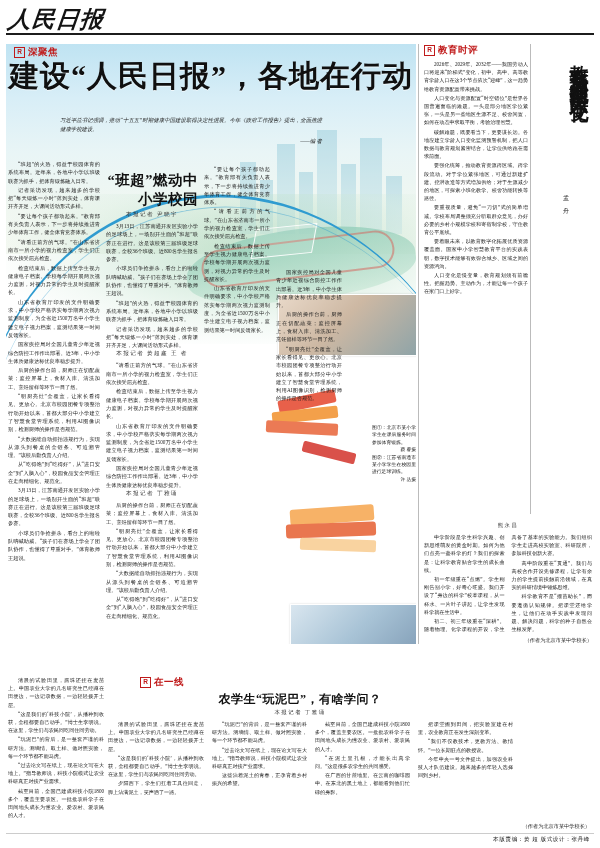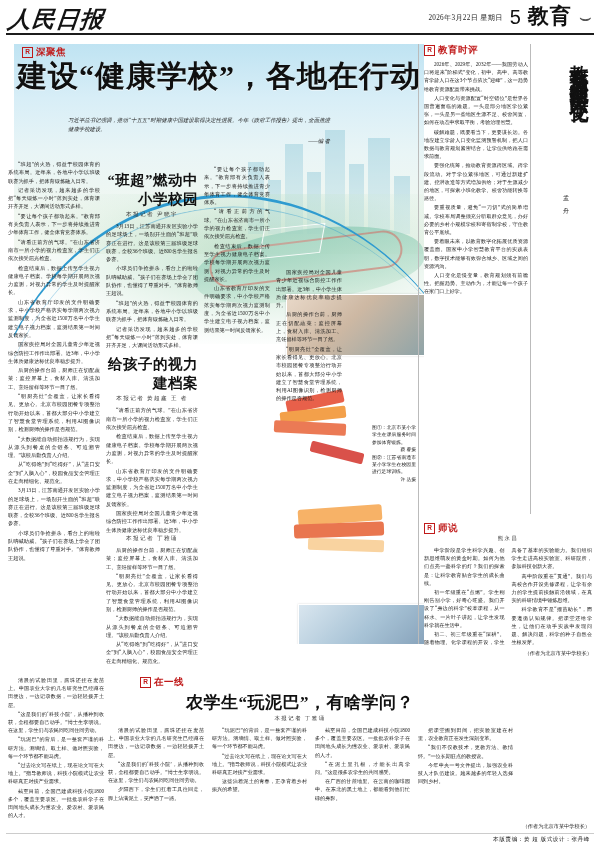--- a/index.html
+++ b/index.html
@@ -36,21 +36,21 @@
   .flag-mark{
     display:inline-block;width:9px;height:9px;
     border:1.2px solid #c01a1a;color:#c01a1a;
     font-size:6.5px;line-height:7px;text-align:center;
     font-family:"Liberation Sans",sans-serif;font-weight:700;
   }
   .flag-text{color:#c01a1a;font-size:9.5px;font-weight:700;letter-spacing:.5px;}
 
   
   .hero{
-    position:absolute;left:14px;top:44px;width:410px;height:600px;
+    position:absolute;left:6px;top:44px;width:410px;height:600px;
     overflow:hidden;
   }
   .hero-sky{
     position:absolute;left:0;top:0;width:410px;height:210px;
     background:linear-gradient(180deg,#bfe3f2 0%,#d8eef7 26%,#e9f5f6 52%,#f0f7f1 78%,#f6f9f3 100%);
   }
   .hero-city{
     position:absolute;left:230px;top:70px;width:180px;height:120px;
     opacity:.55;
   }
@@ -157,21 +157,21 @@
   }
   .shishuo .author{text-align:center;font-size:5.4px;color:#333;letter-spacing:1.5px;margin-bottom:4px;}
   .twocol{column-count:2;column-gap:7px;}
   .twocol p{font-size:5.1px;line-height:8.2px;text-align:justify;text-indent:10px;margin:0 0 1px;}
   .sig-right{text-align:right;font-size:5.2px;color:#222;margin-top:3px;}
 
   
   .bottom{position:absolute;left:6px;top:676px;width:588px;}
   .bottom-flag{margin-left:134px;}
   .bottom-title{
-    text-align:center;font-size:17px;font-weight:700;letter-spacing:.5px;color:#101010;margin:2px 0 1px;
+    text-align:center;font-size:12px;font-weight:700;letter-spacing:.5px;color:#101010;margin:2px 0 1px;
   }
   .bottom-by{text-align:center;font-size:5.4px;color:#333;letter-spacing:1.5px;margin-bottom:4px;}
   .bcols{display:flex;gap:8px;padding:0 2px;}
   .bcol{width:95px;}
   .bcol p{font-size:5.1px;line-height:8.2px;text-align:justify;text-indent:10px;margin:0 0 1px;}
 
   
   .farleft{position:absolute;left:8px;top:676px;width:96px;}
   .farleft p{font-size:5.1px;line-height:8.2px;text-align:justify;text-indent:10px;margin:0 0 1px;}
 
@@ -192,26 +192,20 @@
   }
   .hr-bottom{position:absolute;left:6px;right:6px;bottom:14px;height:1px;background:#ccc;}
 </style>
 </head>
 <body>
 
 <div class="page">
 
   <div class="masthead">
     <div class="mast-logo">人民日报</div>
-    <div class="mast-right">
-      <span class="mast-date">2026年3月22日 星期日</span>
-      <span class="mast-pageno">5</span>
-      <span class="mast-section">教育</span>
-      <span class="mast-curl">⌣</span>
-    </div>
     <div class="mast-rule"></div>
   </div>
 
   <div class="hero">
     <div class="hero-sky"></div>
 
     <div class="hero-city">
       <div class="bldg" style="left:4px;width:16px;height:72px;"></div>
       <div class="bldg" style="left:24px;width:13px;height:54px;"></div>
       <div class="bldg" style="left:41px;width:18px;height:90px;"></div>
@@ -241,21 +235,21 @@
     </div>
 
     <div class="hero-photo ph-kids"></div>
     <div class="hero-photo ph-lab"></div>
 
     <div class="hero-flag flag">
       <span class="flag-mark">R</span>
       <span class="flag-text">深聚焦</span>
     </div>
 
-    <div class="hero-title">建设“健康学校”，各地在行动</div>
+    <div class="hero-title">建设“人民日报”，各地在行动</div>
 
     <div class="hero-lead">
       <span>习近平总书记强调，推动“十五五”时期健康中国建设取得决定性进展。今年《政府工作报告》提出，全面推进健康学校建设。</span>
       <span class="sig">——编 者</span>
     </div>
   </div>
 
   <div class="vrule" style="left:418px;top:44px;height:600px;"></div>
   <div class="vrule" style="left:530px;top:44px;height:470px;"></div>
 
@@ -276,21 +270,20 @@
   </div>
 
   <div class="colB">
     <div class="colhead">“班超”燃动中小学校园</div>
     <div class="byline">本报记者  尹晓宇</div>
     <p class="para">3月13日，江苏南通开发区实验小学的足球场上，一场别开生面的“班超”联赛正在进行。这是该校第三届班级足球联赛，全校36个班级、近800名学生报名参赛。</p>
     <p class="para">小球员们争抢拼杀，看台上的啦啦队呐喊助威。“孩子们在赛场上学会了团队协作，也懂得了尊重对手。”体育教师王超说。</p>
     <p class="para">“班超”的火热，得益于校园体育的系统布局。近年来，各地中小学以班级联赛为抓手，把体育锻炼融入日常。</p>
     <p class="para">记者采访发现，越来越多的学校把“每天锻炼一小时”落到实处，体育课开齐开足，大课间活动形式多样。</p>
 
-    <div class="colhead">给孩子的视力建档案</div>
     <div class="byline">本报记者  黄超鑫  王  者</div>
     <p class="para">“请看正前方的气球。”在山东省济南市一所小学的视力检查室，学生们正依次接受屈光检查。</p>
     <p class="para">检查结束后，数据上传至学生视力健康电子档案。学校每学期开展两次视力监测，对视力异常的学生及时提醒家长。</p>
     <p class="para">山东省教育厅印发的文件明确要求，中小学校严格落实每学期两次视力监测制度，为全省近1500万名中小学生建立电子视力档案，监测结果第一时间反馈家长。</p>
     <p class="para">国家疾控局对全国儿童青少年近视综合防控工作作出部署。近3年，中小学生体质健康达标优良率稳步提升。</p>
 
     <div class="byline">本报记者  丁雅诵</div>
     <p class="para">后厨的操作台前，厨师正在切配蔬菜；监控屏幕上，食材入库、清洗加工、烹饪留样等环节一目了然。</p>
     <p class="para">“明厨亮灶”全覆盖，让家长看得见、更放心。北京市校园团餐专项整治行动开始以来，首都大部分中小学建立了智慧食堂管理系统，利用AI图像识别，检测厨师的操作是否规范。</p>
     <p class="para">“大数据能自动抓拍违规行为，实现从源头到餐桌的全链条、可追溯管理。”该校后勤负责人介绍。</p>
@@ -328,24 +321,20 @@
     <p>要强化统筹，推动教育资源跨区域、跨学段流动。对于学位紧张地区，可通过新建扩建、挖潜改造等方式增加供给；对于生源减少的地区，可探索小班化教学、校舍功能转换等路径。</p>
     <p>要重视质量，避免“一刀切”式的简单增减。学校布局调整须充分听取群众意见，办好必要的乡村小规模学校和寄宿制学校，守住教育公平底线。</p>
     <p>要着眼未来，以教育数字化拓展优质资源覆盖面。国家中小学智慧教育平台的实践表明，数字技术能够有效弥合城乡、区域之间的资源鸿沟。</p>
     <p>人口变化是慢变量，教育规划须有前瞻性。把握趋势、主动作为，才能让每一个孩子在家门口上好学。</p>
   </div>
 
   <div class="vtitle">教育资源如何适配学龄人口变化</div>
   <div class="vauthor">孟 舟</div>
 
   <div class="shishuo">
-    <div class="flag">
-      <span class="flag-mark">R</span>
-      <span class="flag-text">师说</span>
-    </div>
     <div class="author">熊永昌</div>
     <div class="twocol">
       <p>中学阶段是学生科学兴趣、创新思维萌发的黄金时期。如何为他们点亮一盏科学的灯？我们的探索是：让科学教育贴合学生的成长曲线。</p>
       <p>初一年级重在“点燃”。学生刚刚告别小学，好奇心旺盛。我们开设了“身边的科学”校本课程，从一杯水、一片叶子讲起，让学生发现科学就在生活中。</p>
       <p>初二、初三年级重在“深耕”。随着物理、化学课程的开设，学生具备了基本的实验能力。我们组织学生走进高校实验室、科研院所，参加科技创新大赛。</p>
       <p>高中阶段重在“贯通”。我们与高校合作开设先修课程，让学有余力的学生提前接触前沿领域，在真实的科研情境中锤炼思维。</p>
       <p>科学教育不是“揠苗助长”，而要遵循认知规律。把课堂还给学生，让他们在动手实践中发现问题、解决问题，科学的种子自然会生根发芽。</p>
     </div>
     <div class="sig-right">（作者为北京市某中学校长）</div>
   </div>

